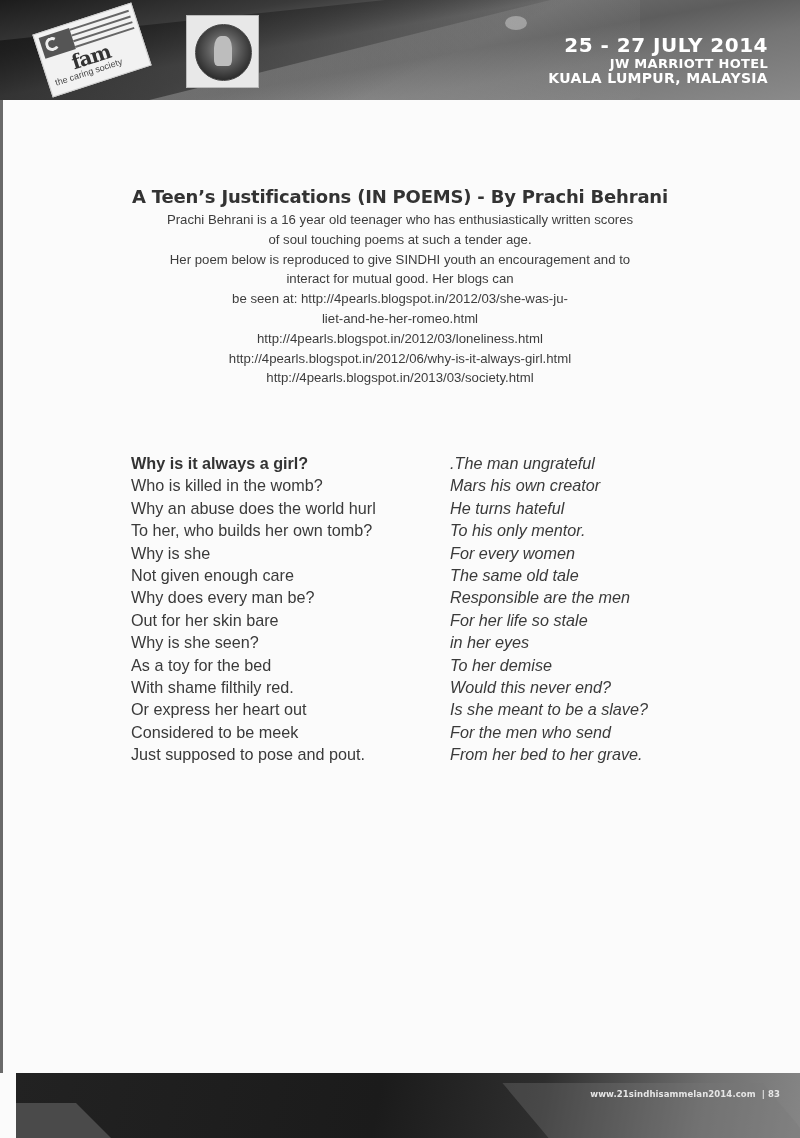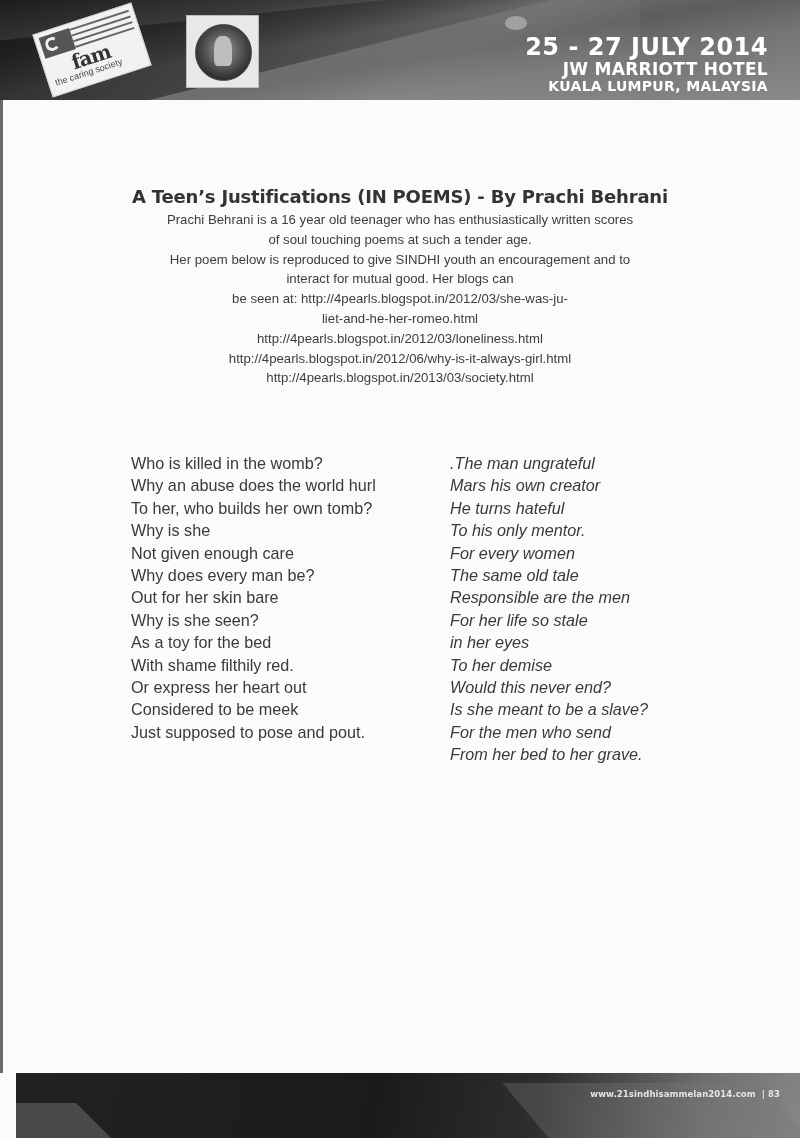--- a/index.html
+++ b/index.html
@@ -65,22 +65,22 @@
     border: 1px solid #444;
   }
   .logo-seal .figure {
     position: absolute; left: 27px; top: 20px; width: 18px; height: 30px;
     background: #bdbdbd; border-radius: 40% 40% 20% 20%;
   }
   .event-info {
     position: absolute; right: 32px; top: 35px; text-align: right; color: #ffffff;
     font-family: "DejaVu Sans", sans-serif; font-weight: bold; line-height: 1;
   }
-  .event-info .date { font-size: 24px; letter-spacing: 0.5px; }
-  .event-info .venue { font-size: 17px; margin-top: 2px; letter-spacing: 0.3px; }
+  .event-info .date { font-size: 20px; letter-spacing: 0.5px; }
+  .event-info .venue { font-size: 13px; margin-top: 2px; letter-spacing: 0.3px; }
   .event-info .city { font-size: 14px; margin-top: 1px; letter-spacing: 0.3px; }
 
   
   .article-title {
     position: absolute; left: 0; width: 800px; top: 186px; text-align: center;
     font-family: "DejaVu Sans", sans-serif; font-weight: bold; font-size: 18px;
     color: #333; letter-spacing: -0.2px;
   }
   .intro {
     position: absolute; left: 100px; width: 600px; top: 210px; text-align: center;
@@ -159,20 +159,21 @@
   <div>Her poem below is reproduced to give SINDHI youth an encouragement and to</div>
   <div>interact for mutual good. Her blogs can</div>
   <div>be seen at:   http://4pearls.blogspot.in/2012/03/she-was-ju-</div>
   <div>liet-and-he-her-romeo.html</div>
   <div>http://4pearls.blogspot.in/2012/03/loneliness.html</div>
   <div>http://4pearls.blogspot.in/2012/06/why-is-it-always-girl.html</div>
   <div>http://4pearls.blogspot.in/2013/03/society.html</div>
 </section>
 
 <section class="poem-col left">
+  <div class="heading">Why is it always a girl?</div>
   <div>Who is killed in the womb?</div>
   <div>Why an abuse does the world hurl</div>
   <div>To her, who builds her own tomb?</div>
   <div>Why is she</div>
   <div>Not given enough care</div>
   <div>Why does every man be?</div>
   <div>Out for her skin bare</div>
   <div>Why is she seen?</div>
   <div>As a toy for the bed</div>
   <div>With shame filthily red.</div>

